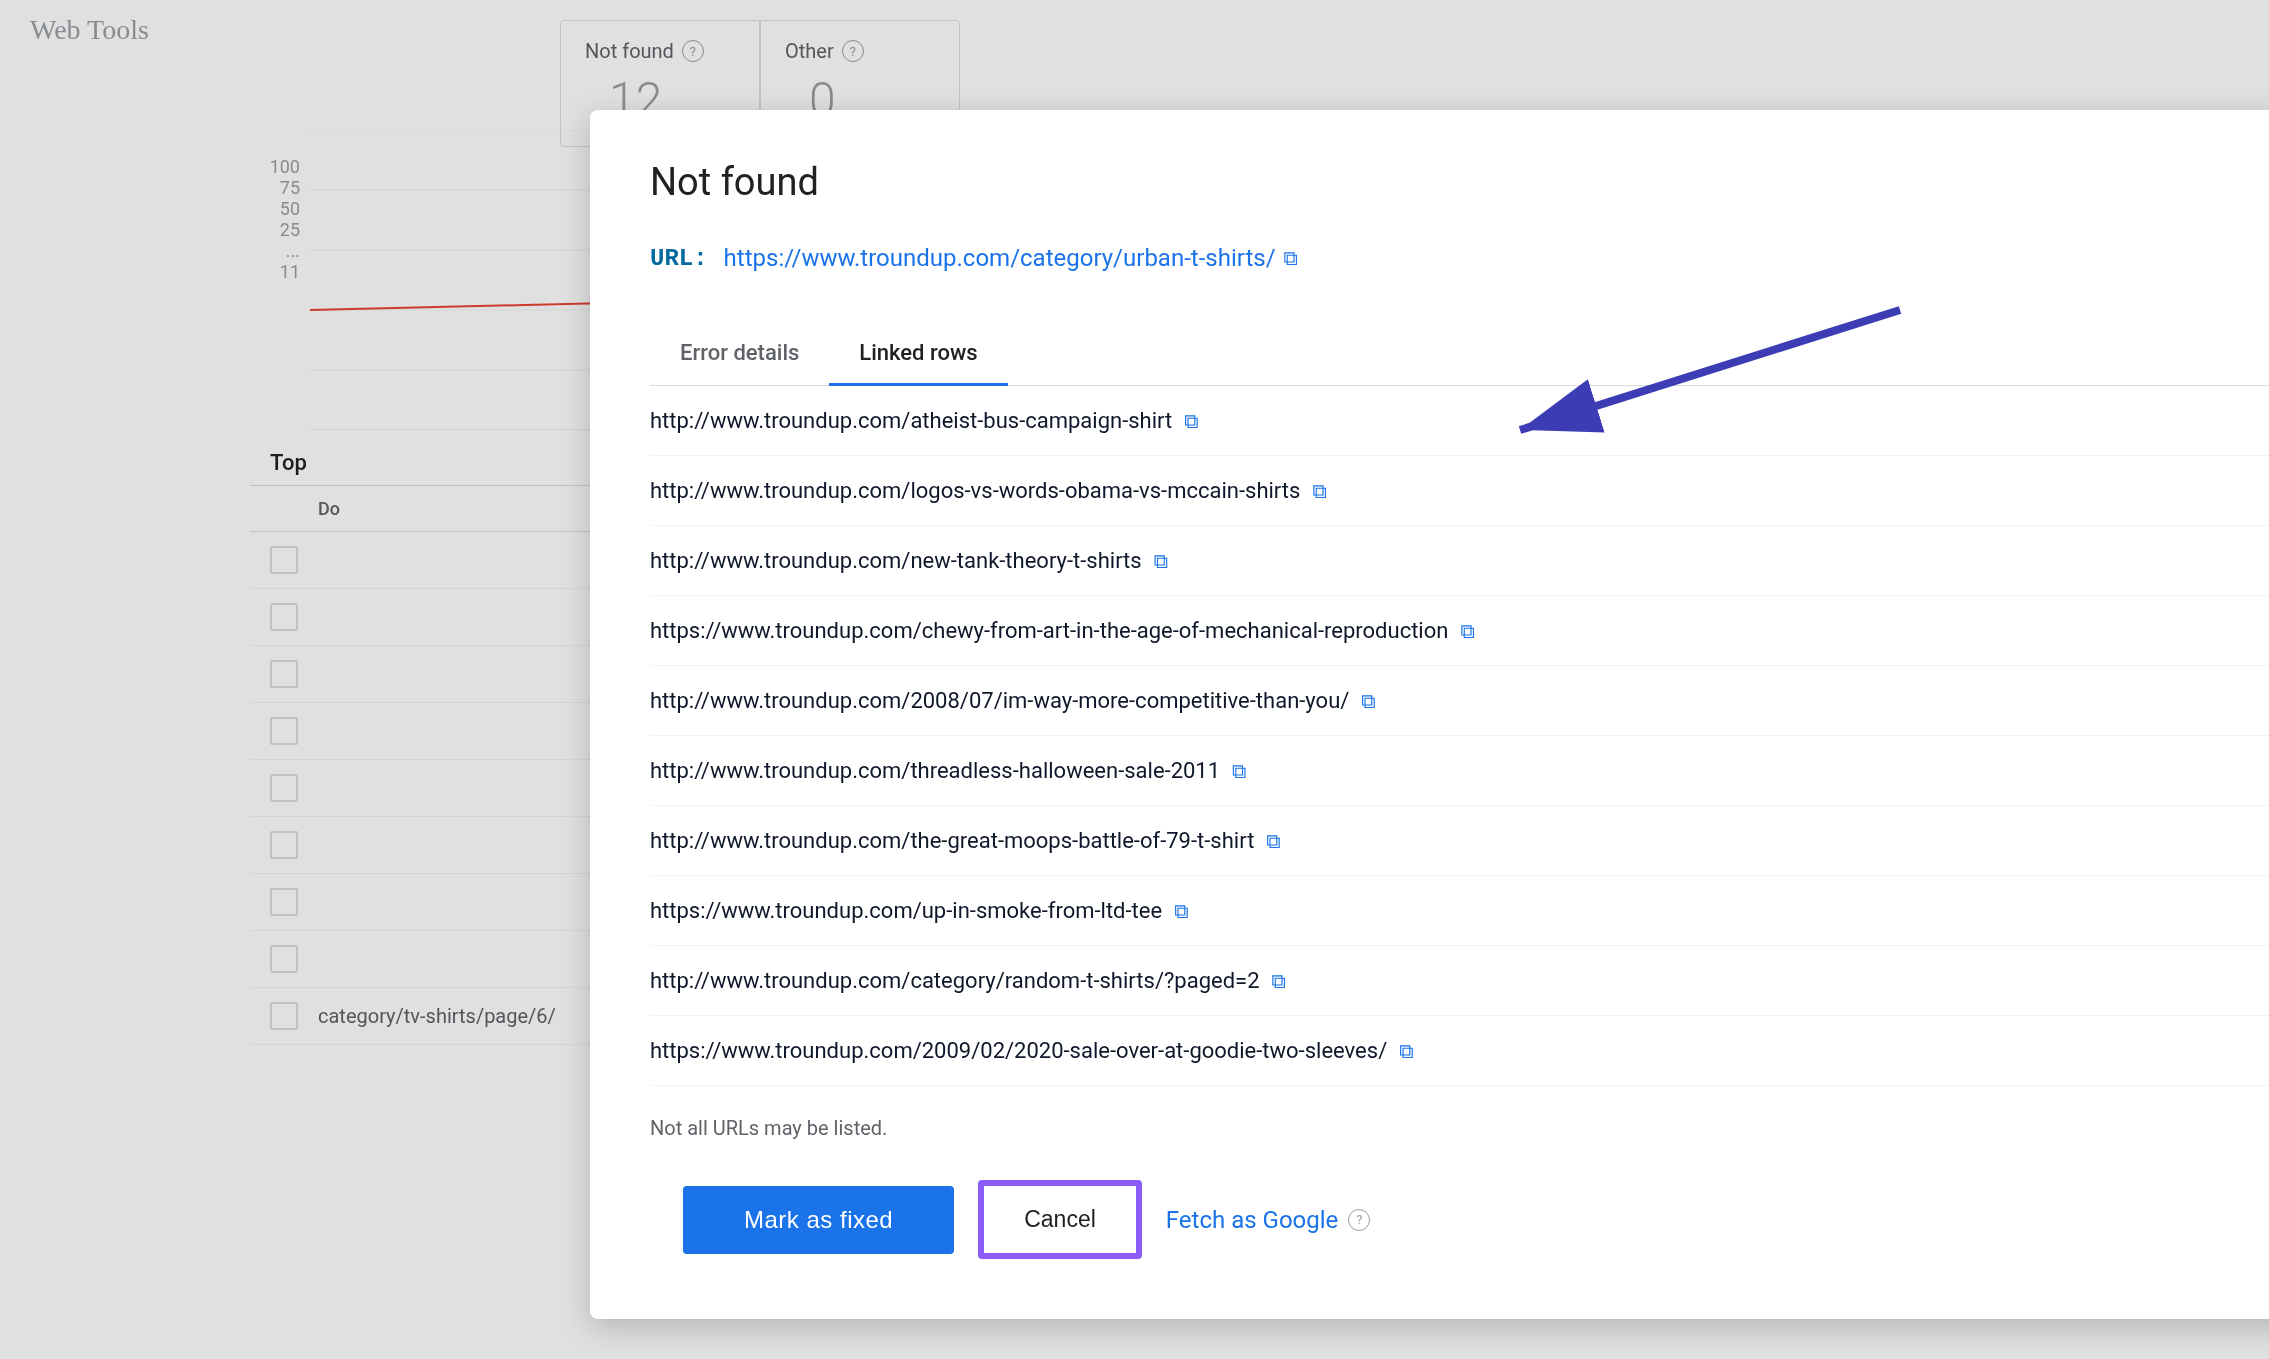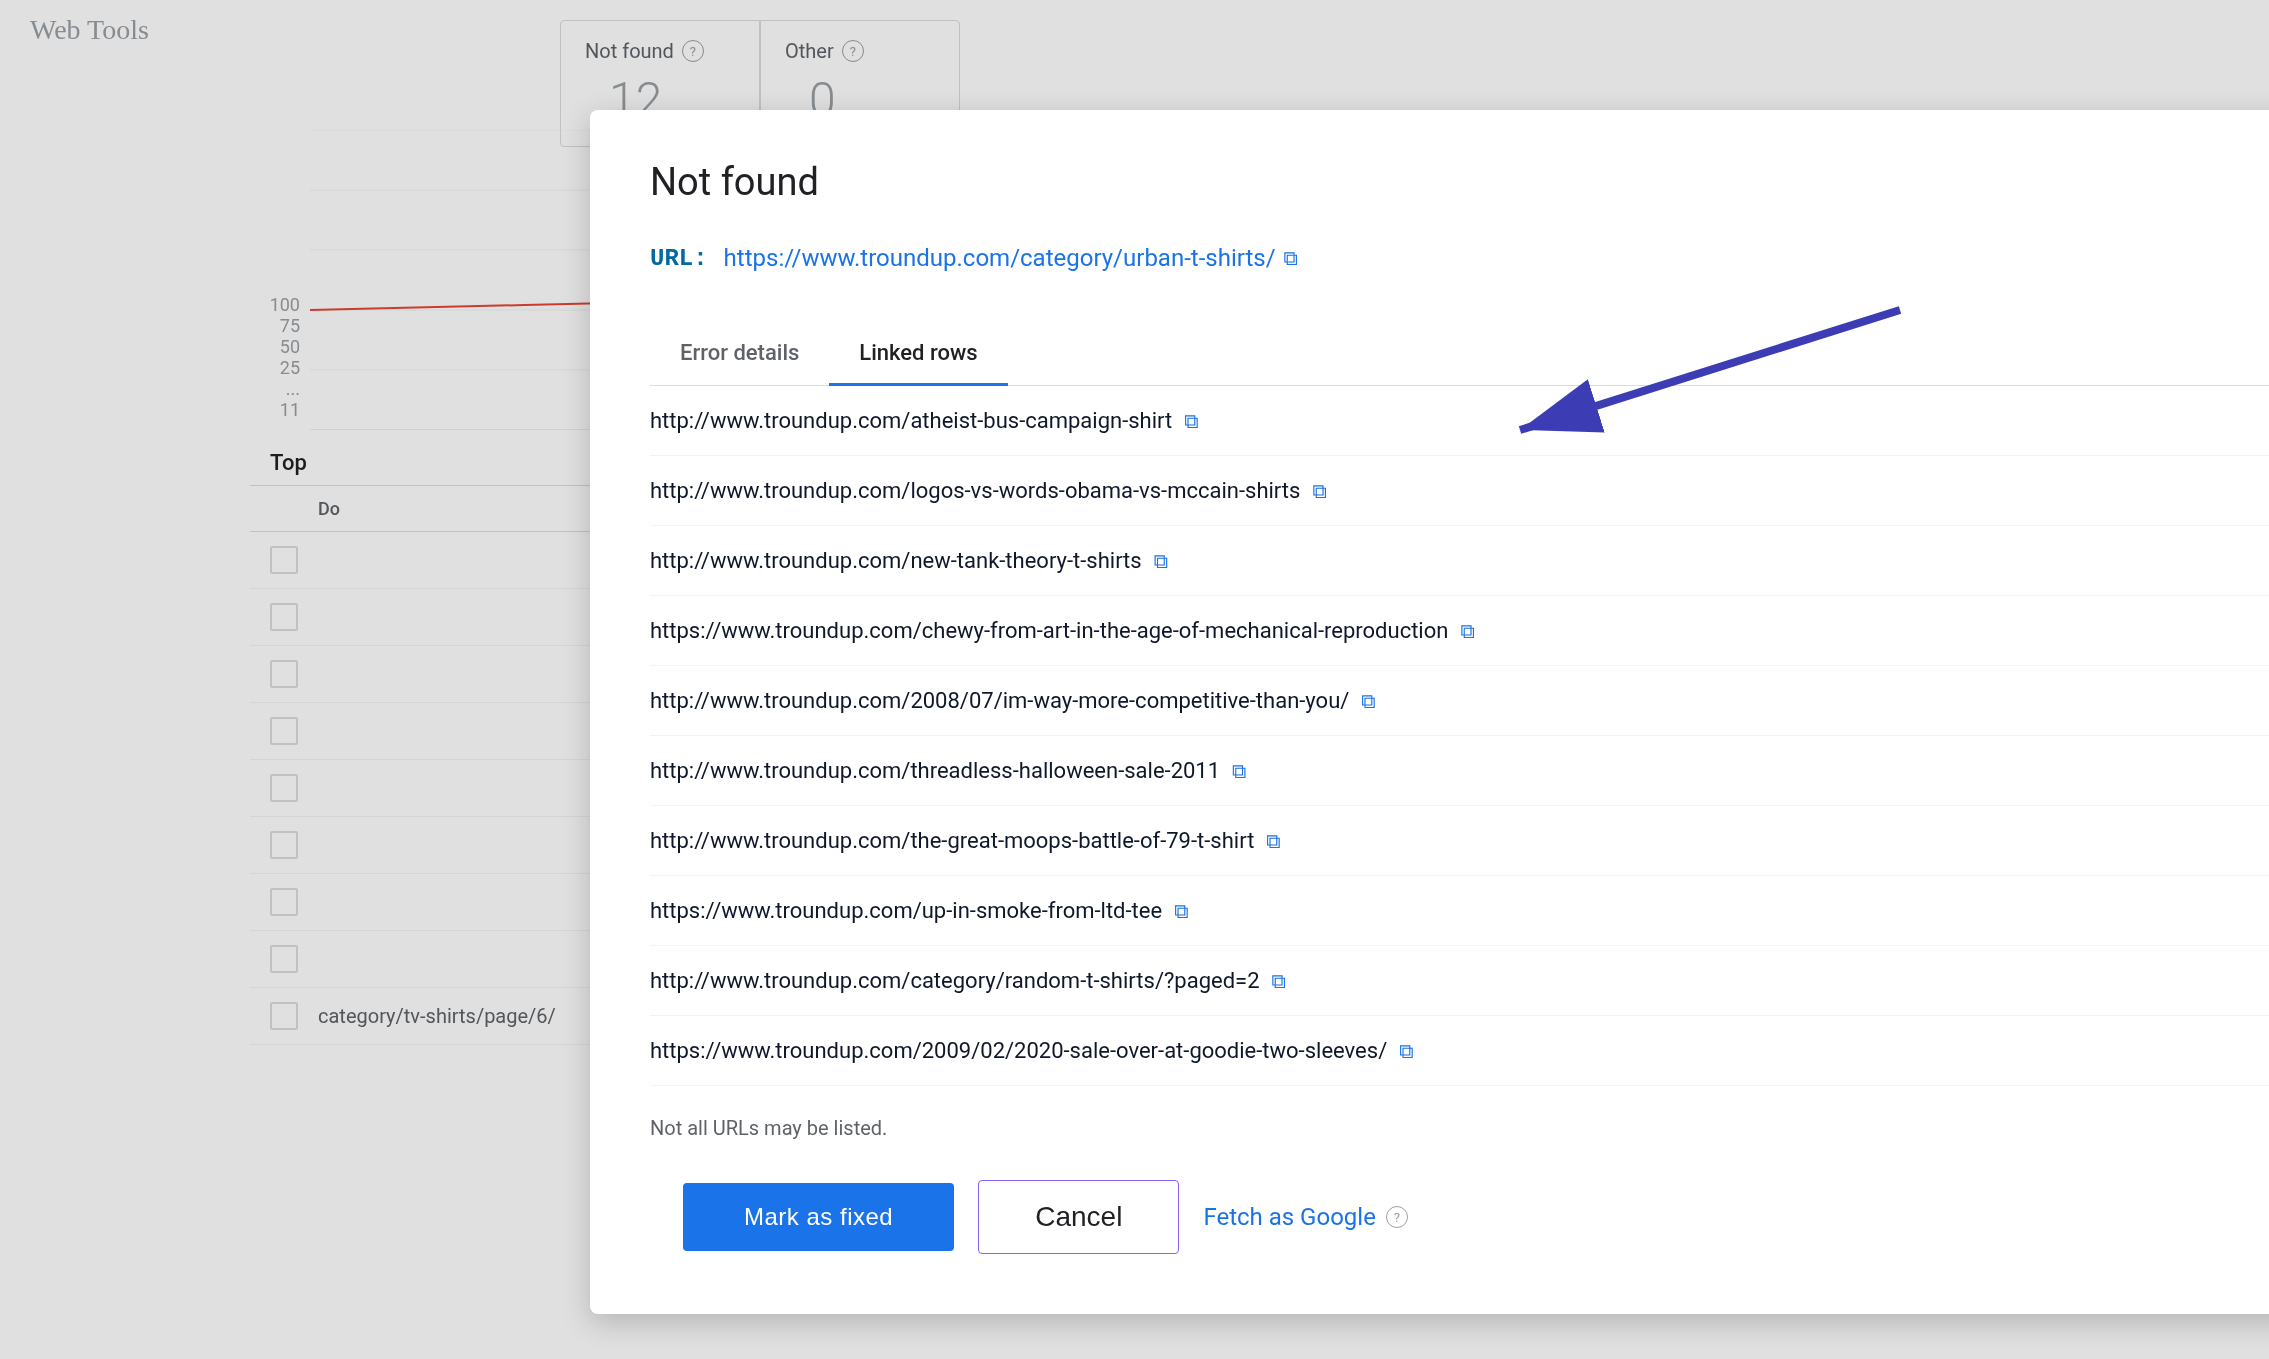--- a/index.html
+++ b/index.html
@@ -94,26 +94,26 @@
       position: absolute;
       top: 130px;
       left: 250px;
       right: 0;
       height: 300px;
     }
 
     .chart-y-labels {
       position: absolute;
       left: 0;
-      top: 0;
+      top: 16px;
       width: 50px;
       height: 100%;
       display: flex;
       flex-direction: column;
-      justify-content: flex-end;
+      justify-content: flex-start;
       padding: 10px 0;
     }
 
     .chart-y-label {
       font-size: 18px;
       color: #9aa0a6;
       text-align: right;
     }
 
     .chart-line-area {
@@ -336,24 +336,24 @@
       font-size: 24px;
       font-weight: 500;
       cursor: pointer;
       letter-spacing: 0.5px;
       margin-left: 33px;
     }
 
     .btn-cancel {
       background: #fff;
       color: #202124;
-      border: 1px solid #8b5cf6;
+      border: 6px solid #8b5cf6;
       border-radius: 4px;
-      padding: 20px 56px;
-      font-size: 28px;
+      padding: 20px 40px;
+      font-size: 23px;
       font-weight: 500;
       cursor: pointer;
     }
 
     .fetch-google-link {
       display: flex;
       align-items: center;
       gap: 10px;
       font-size: 24px;
       color: #1a73e8;

